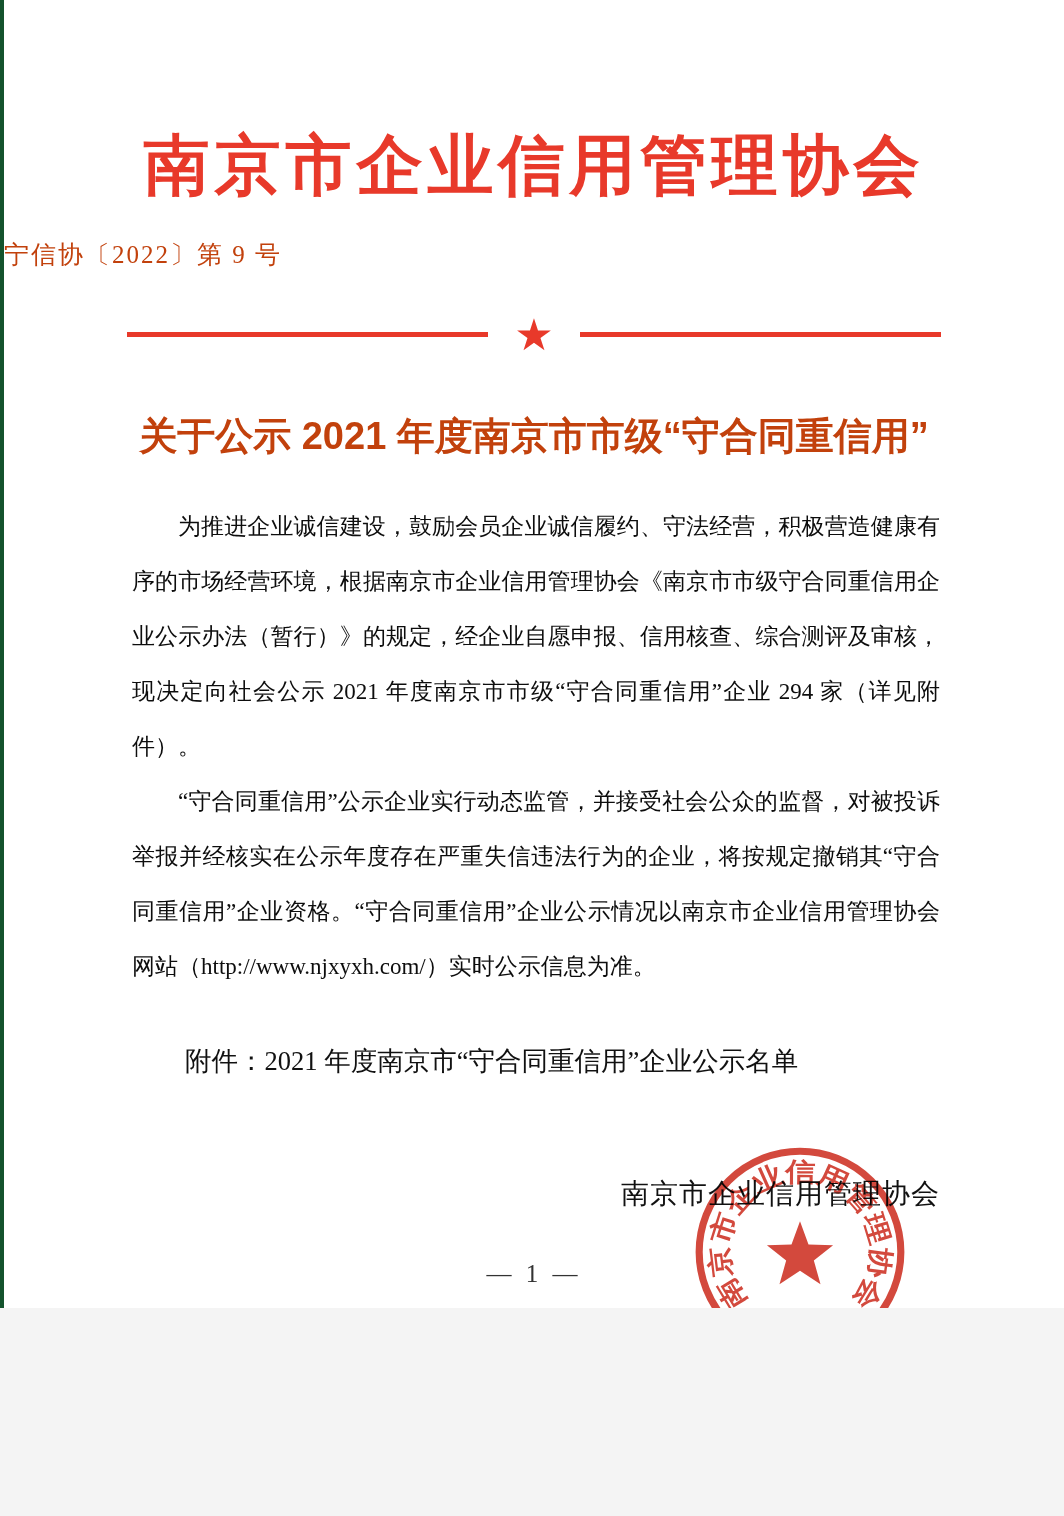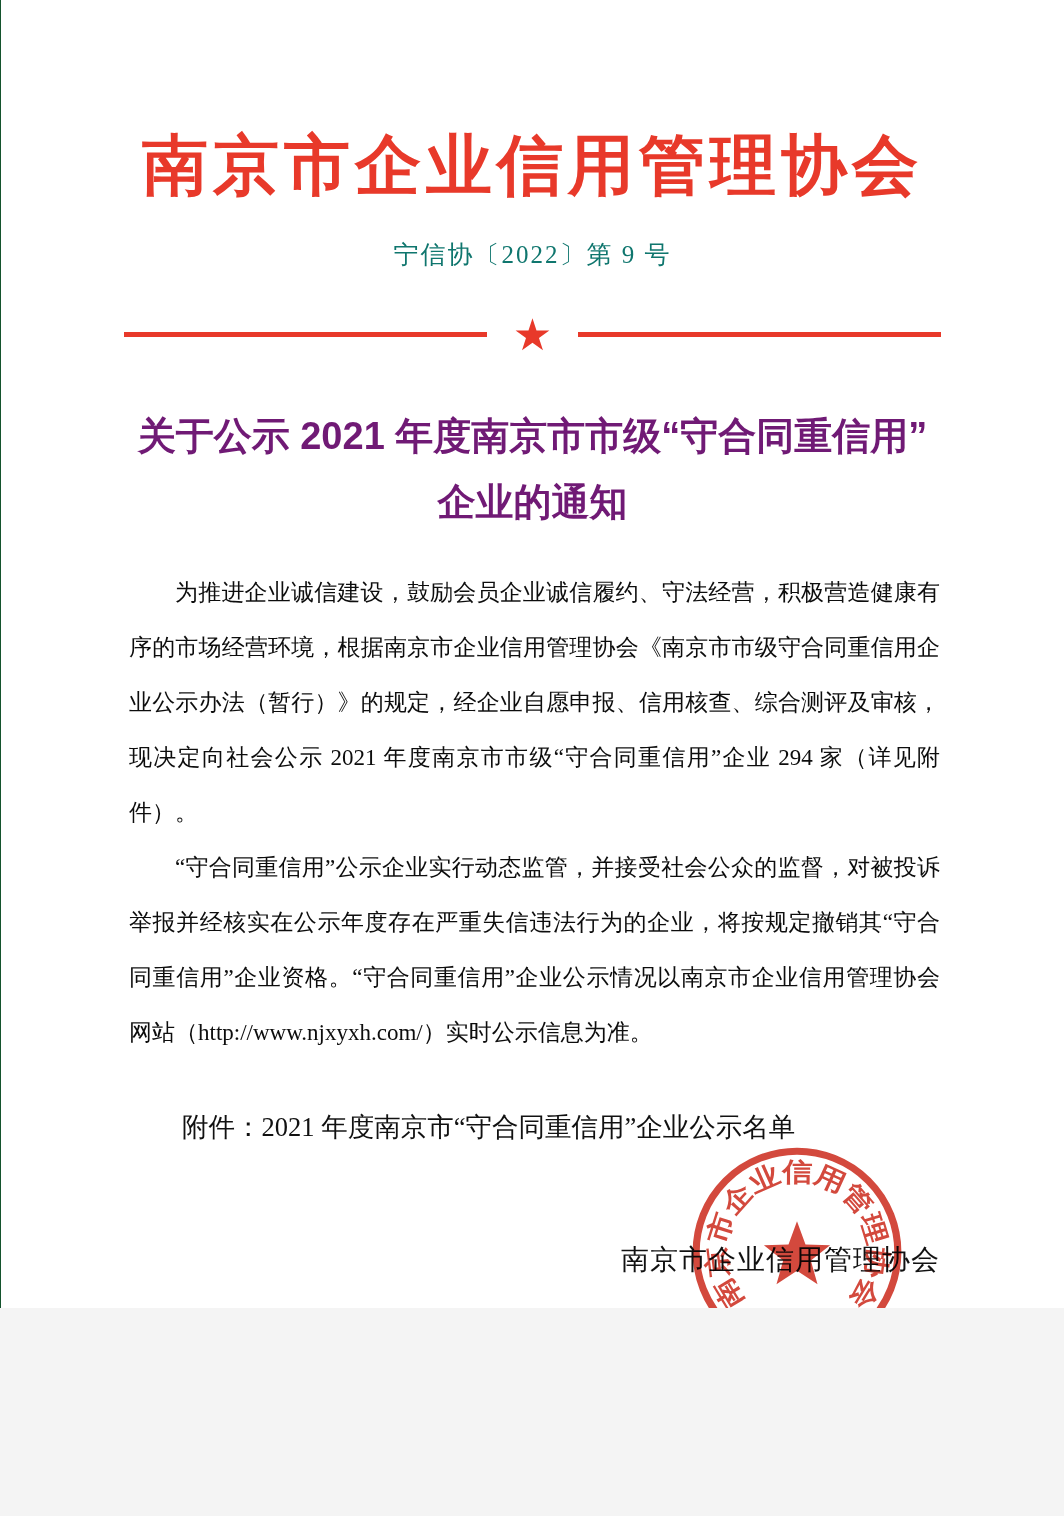--- a/index.html
+++ b/index.html
@@ -1,43 +1,42 @@
 <!DOCTYPE html>
 <html><head>
 <meta charset="utf-8">
 <style>
   html,body{margin:0;padding:0;background:#f4f4f4;}
   .page{
     position:relative;
     width:1064px;height:1308px;
     margin:0;
     background:#ffffff;
-    border-left:1px solid #14532d;
+    border-left:4px solid #14532d;
     box-sizing:border-box;
     overflow:hidden;
     font-family:"Liberation Serif", serif;
     color:#111;
   }
   .org-title{
     margin:128px 20px 0;
     text-align:center;
     color:#e8392a;
     font-family:"Liberation Sans", sans-serif;
     font-weight:900;
     font-size:66px;
     letter-spacing:5px;
     line-height:1.15;
     white-space:nowrap;
   }
   .doc-number{
     margin-top:34px;
-    text-align:center;
     font-size:25px;
     letter-spacing:2px;
-    color:#0f766e;
+    color:#c2410c;
   }
   .divider{
     display:flex;
     align-items:center;
     margin:42px 123px 0 123px;
     height:44px;
   }
   .divider .line{
     flex:1;
     height:5px;
@@ -50,21 +49,21 @@
     margin:0 26px;
     font-family:"DejaVu Sans", sans-serif;
   }
   .doc-title{
     margin:46px 60px 0;
     text-align:center;
     font-family:"Liberation Sans", sans-serif;
     font-weight:700;
     font-size:38px;
     line-height:66px;
-    color:#701a75;
+    color:#c2410c;
   }
   .body-text{
     margin:30px 124px 0 128px;
     font-size:23px;
     line-height:55px;
     text-align:justify;
     color:#0d0d0d;
   }
   .body-text p{
     margin:0;
@@ -122,21 +121,20 @@
   <div class="doc-number">宁信协〔2022〕第 9 号</div>
 
   <div class="divider">
     <div class="line"></div>
     <div class="star">★</div>
     <div class="line"></div>
   </div>
 
   <div class="doc-title">
     <div>关于公示 2021 年度南京市市级“守合同重信用”</div>
-    <div>企业的通知</div>
   </div>
 
   <div class="body-text">
     <p>为推进企业诚信建设，鼓励会员企业诚信履约、守法经营，积极营造健康有序的市场经营环境，根据南京市企业信用管理协会《南京市市级守合同重信用企业公示办法（暂行）》的规定，经企业自愿申报、信用核查、综合测评及审核，现决定向社会公示 2021 年度南京市市级“守合同重信用”企业 294 家（详见附件）。</p>
     <p>“守合同重信用”公示企业实行动态监管，并接受社会公众的监督，对被投诉举报并经核实在公示年度存在严重失信违法行为的企业，将按规定撤销其“守合同重信用”企业资格。“守合同重信用”企业公示情况以南京市企业信用管理协会网站（http://www.njxyxh.com/）实时公示信息为准。</p>
   </div>
 
   <div class="attachment">附件：2021 年度南京市“守合同重信用”企业公示名单</div>
 
   <div class="sign-block">

